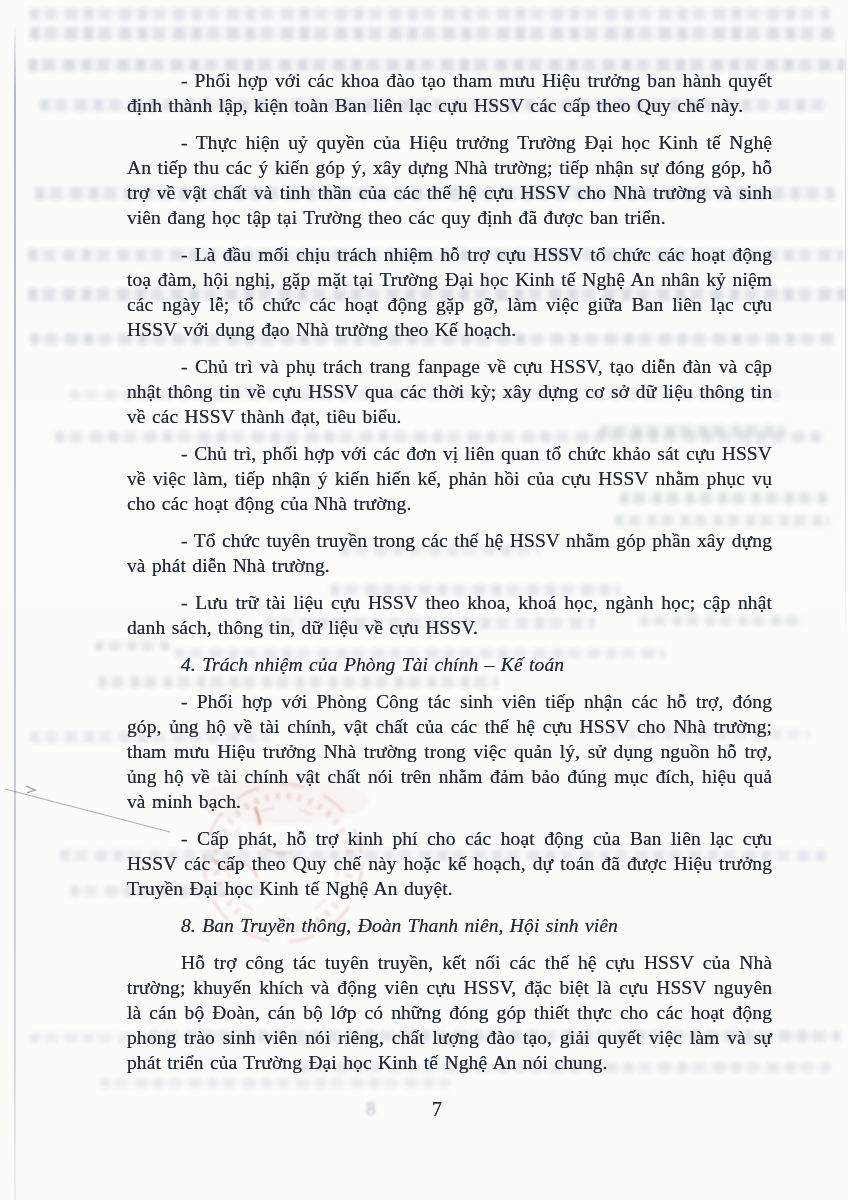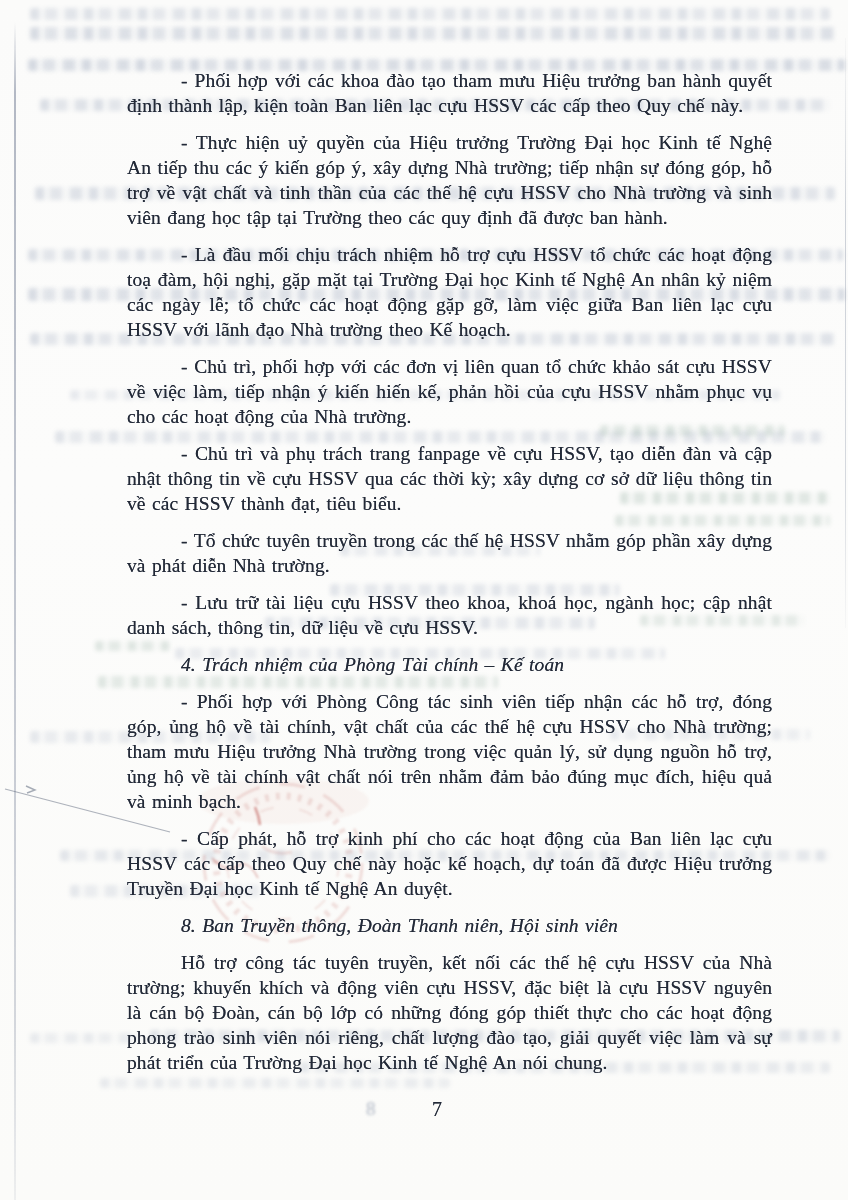--- a/index.html
+++ b/index.html
@@ -111,24 +111,24 @@
     <circle cx="283" cy="863" r="67" fill="none" stroke="rgba(180,64,58,.14)" stroke-width="7" stroke-dasharray="4 7"></circle>
     <path d="M255,807 q4,9 5,18" fill="none" stroke="rgba(180,64,58,.5)" stroke-width="2.4"></path>
     <path d="M212,858 q14,16 26,8 q10,-7 20,12" fill="none" stroke="rgba(180,64,58,.28)" stroke-width="2"></path>
     <path d="M262,846 q12,10 30,6" fill="none" stroke="rgba(180,64,58,.14)" stroke-width="3"></path>
   </svg>
 
   <span class="ghost-pagenum">8</span>
 
   <div class="doc-body">
     <p class="body">- Phối hợp với các khoa đào tạo tham mưu Hiệu trưởng ban hành quyết định thành lập, kiện toàn Ban liên lạc cựu HSSV các cấp theo Quy chế này.</p>
-    <p class="body">- Thực hiện uỷ quyền của Hiệu trưởng Trường Đại học Kinh tế Nghệ An tiếp thu các ý kiến góp ý, xây dựng Nhà trường; tiếp nhận sự đóng góp, hỗ trợ về vật chất và tinh thần của các thế hệ cựu HSSV cho Nhà trường và sinh viên đang học tập tại Trường theo các quy định đã được ban hành.</p>
-    <p class="body">- Là đầu mối chịu trách nhiệm hỗ trợ cựu HSSV tổ chức các hoạt động toạ đàm, hội nghị, gặp mặt tại Trường Đại học Kinh tế Nghệ An nhân kỷ niệm các ngày lễ; tổ chức các hoạt động gặp gỡ, làm việc giữa Ban liên lạc cựu HSSV với lãnh đạo Nhà trường theo Kế hoạch.</p>
+    <p class="body">- Thực hiện uỷ quyền của Hiệu trưởng Trường Đại học Kinh tế Nghệ An tiếp thu các ý kiến góp ý, xây dựng Nhà trường; tiếp nhận sự đóng góp, hỗ trợ về vật chất và tinh thần của các thế hệ cựu HSSV cho Nhà trường và sinh viên đang học tập tại Trường theo các quy định đã được ban triển.</p>
+    <p class="body">- Là đầu mối chịu trách nhiệm hỗ trợ cựu HSSV tổ chức các hoạt động toạ đàm, hội nghị, gặp mặt tại Trường Đại học Kinh tế Nghệ An nhân kỷ niệm các ngày lễ; tổ chức các hoạt động gặp gỡ, làm việc giữa Ban liên lạc cựu HSSV với dụng đạo Nhà trường theo Kế hoạch.</p>
+    <p class="body">- Chủ trì và phụ trách trang fanpage về cựu HSSV, tạo diễn đàn và cập nhật thông tin về cựu HSSV qua các thời kỳ; xây dựng cơ sở dữ liệu thông tin về các HSSV thành đạt, tiêu biểu.</p>
     <p class="body">- Chủ trì, phối hợp với các đơn vị liên quan tổ chức khảo sát cựu HSSV về việc làm, tiếp nhận ý kiến hiến kế, phản hồi của cựu HSSV nhằm phục vụ cho các hoạt động của Nhà trường.</p>
-    <p class="body">- Chủ trì và phụ trách trang fanpage về cựu HSSV, tạo diễn đàn và cập nhật thông tin về cựu HSSV qua các thời kỳ; xây dựng cơ sở dữ liệu thông tin về các HSSV thành đạt, tiêu biểu.</p>
     <p class="body">- Tổ chức tuyên truyền trong các thế hệ HSSV nhằm góp phần xây dựng và phát diễn Nhà trường.</p>
     <p class="body">- Lưu trữ tài liệu cựu HSSV theo khoa, khoá học, ngành học; cập nhật danh sách, thông tin, dữ liệu về cựu HSSV.</p>
     <p class="heading">4. Trách nhiệm của Phòng Tài chính – Kế toán</p>
     <p class="body">- Phối hợp với Phòng Công tác sinh viên tiếp nhận các hỗ trợ, đóng góp, ủng hộ về tài chính, vật chất của các thế hệ cựu HSSV cho Nhà trường; tham mưu Hiệu trưởng Nhà trường trong việc quản lý, sử dụng nguồn hỗ trợ, ủng hộ về tài chính vật chất nói trên nhằm đảm bảo đúng mục đích, hiệu quả và minh bạch.</p>
     <p class="body">- Cấp phát, hỗ trợ kinh phí cho các hoạt động của Ban liên lạc cựu HSSV các cấp theo Quy chế này hoặc kế hoạch, dự toán đã được Hiệu trưởng Truyền Đại học Kinh tế Nghệ An duyệt.</p>
     <p class="heading">8. Ban Truyền thông, Đoàn Thanh niên, Hội sinh viên</p>
     <p class="body">Hỗ trợ công tác tuyên truyền, kết nối các thế hệ cựu HSSV của Nhà trường; khuyến khích và động viên cựu HSSV, đặc biệt là cựu HSSV nguyên là cán bộ Đoàn, cán bộ lớp có những đóng góp thiết thực cho các hoạt động phong trào sinh viên nói riêng, chất lượng đào tạo, giải quyết việc làm và sự phát triển của Trường Đại học Kinh tế Nghệ An nói chung.</p>
   </div>
 
   <div class="page-number">7</div>

